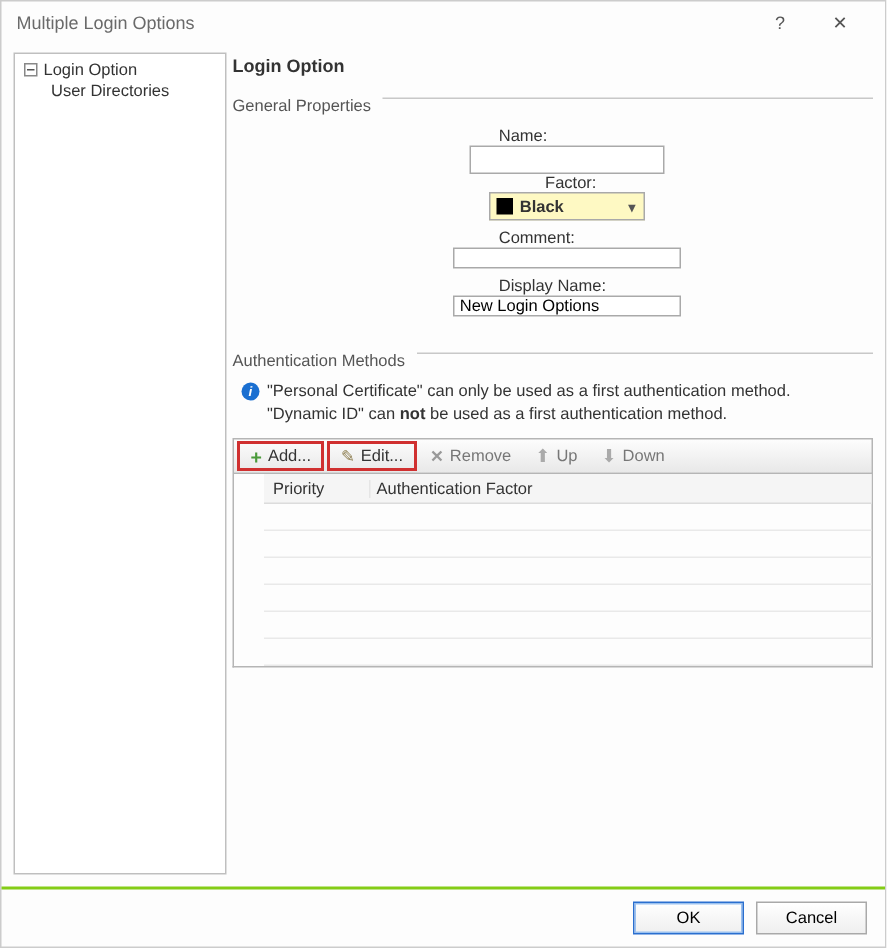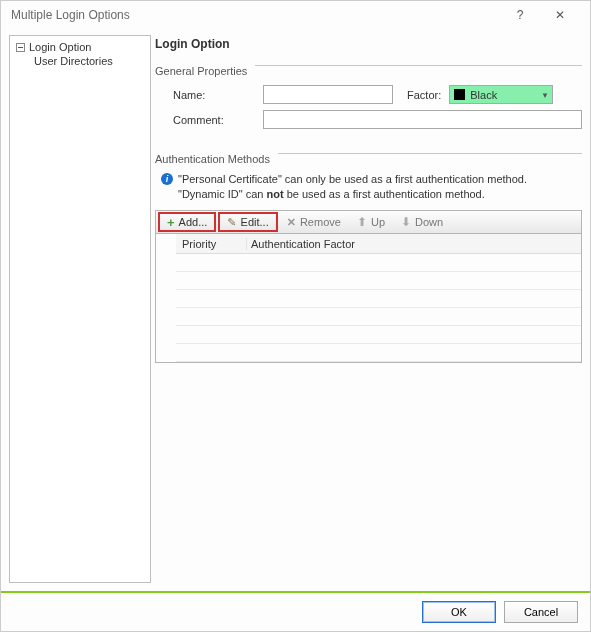--- a/index.html
+++ b/index.html
@@ -21,26 +21,26 @@
 
 .main { flex: 1; display: flex; flex-direction: column; font-size: 11px; color: #333; }
 
 .section-title { font-weight: bold; font-size: 12px; margin: 2px 0 14px 0; }
 
 .fieldgroup { margin-bottom: 18px; }
 .fieldgroup-header { display: flex; align-items: flex-start; margin-bottom: 8px; }
 .fieldgroup-header .label { color: #555; font-size: 11px; margin-right: 8px; white-space: nowrap; }
 .fieldgroup-header .line { flex: 1; border-top: 1px solid #c8c8c8; }
 
-.formrow { display: flex; align-items: center; margin-bottom: 6px; padding-left: 18px; }
+.formrow { display: flex; align-items: center; margin-bottom: 6px; padding-left: 18px; flex-direction: column; }
 .formrow .flabel { width: 90px; color: #333; }
 .formrow input[type=text] { height: 19px; border: 1px solid #a9a9a9; padding: 0 4px; font-size: 11px; }
 .name-input { width: 130px; }
 .color-label { margin: 0 8px 0 14px; }
-.color-select { width: 104px; height: 19px; border: 1px solid #a9a9a9; display: inline-flex; align-items: center; padding: 0 4px; font-size: 11px; position: relative; background: #86efac; }
+.color-select { width: 104px; height: 19px; border: 1px solid #a9a9a9; display: inline-flex; align-items: center; padding: 0 4px; font-size: 11px; position: relative; background: #fef9c3; font-weight: bold; }
 .color-swatch { width: 11px; height: 11px; background: #000; margin-right: 5px; }
 .color-select .caret { position: absolute; right: 5px; font-size: 9px; color: #555; }
 .wide-input { flex: 1; }
 
 .info-row { display: flex; align-items: flex-start; padding-left: 6px; margin-bottom: 3px; }
 .info-icon { width: 12px; height: 12px; border-radius: 50%; background: #1a6fd1; color: #fff; font-size: 9px; display: inline-flex; align-items: center; justify-content: center; margin-right: 5px; flex-shrink: 0; font-weight: bold; font-style: italic; }
 .info-text { color: #333; }
 .info-text b { font-weight: bold; }
 .info-sub { padding-left: 23px; margin-bottom: 10px; }
 
@@ -104,20 +104,24 @@
             <span>Black</span>
             <span class="caret">▾</span>
           </div>
         </div>
 
         <div class="formrow">
           <span class="flabel">Comment:</span>
           <input type="text" class="wide-input" value="" style="">
         </div>
 
+        <div class="formrow">
+          <span class="flabel">Display Name:</span>
+          <input type="text" class="wide-input" value="New Login Options" style="">
+        </div>
       </div>
 
       <div class="fieldgroup">
         <div class="fieldgroup-header">
           <span class="label">Authentication Methods</span>
           <span class="line"></span>
         </div>
 
         <div class="info-row">
           <span class="info-icon">i</span>

